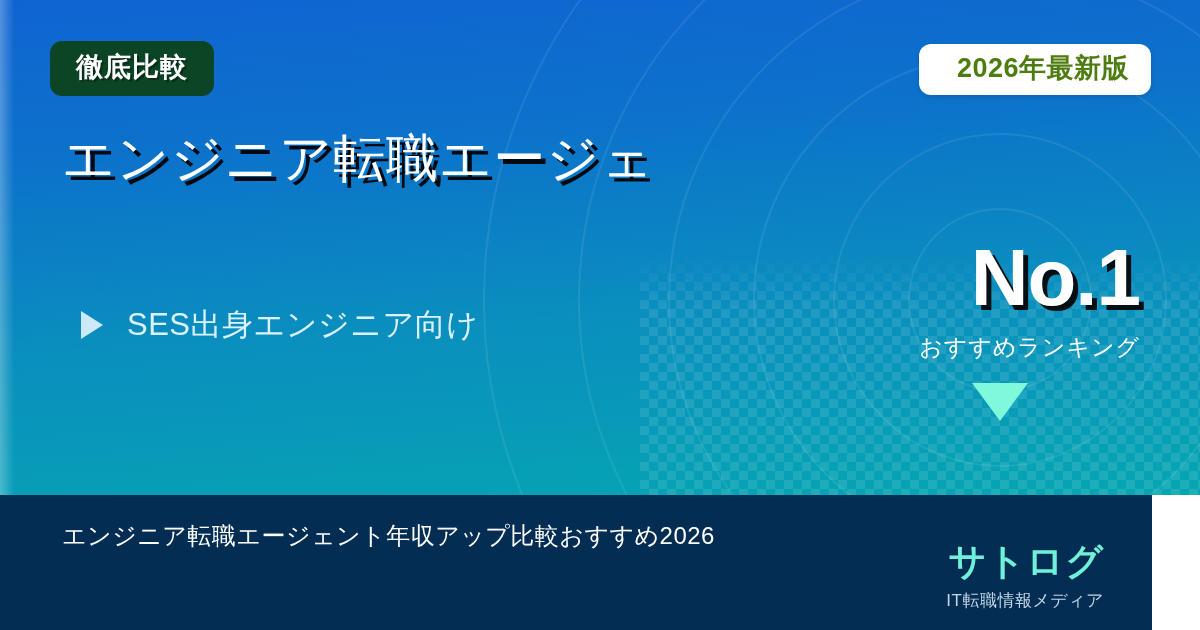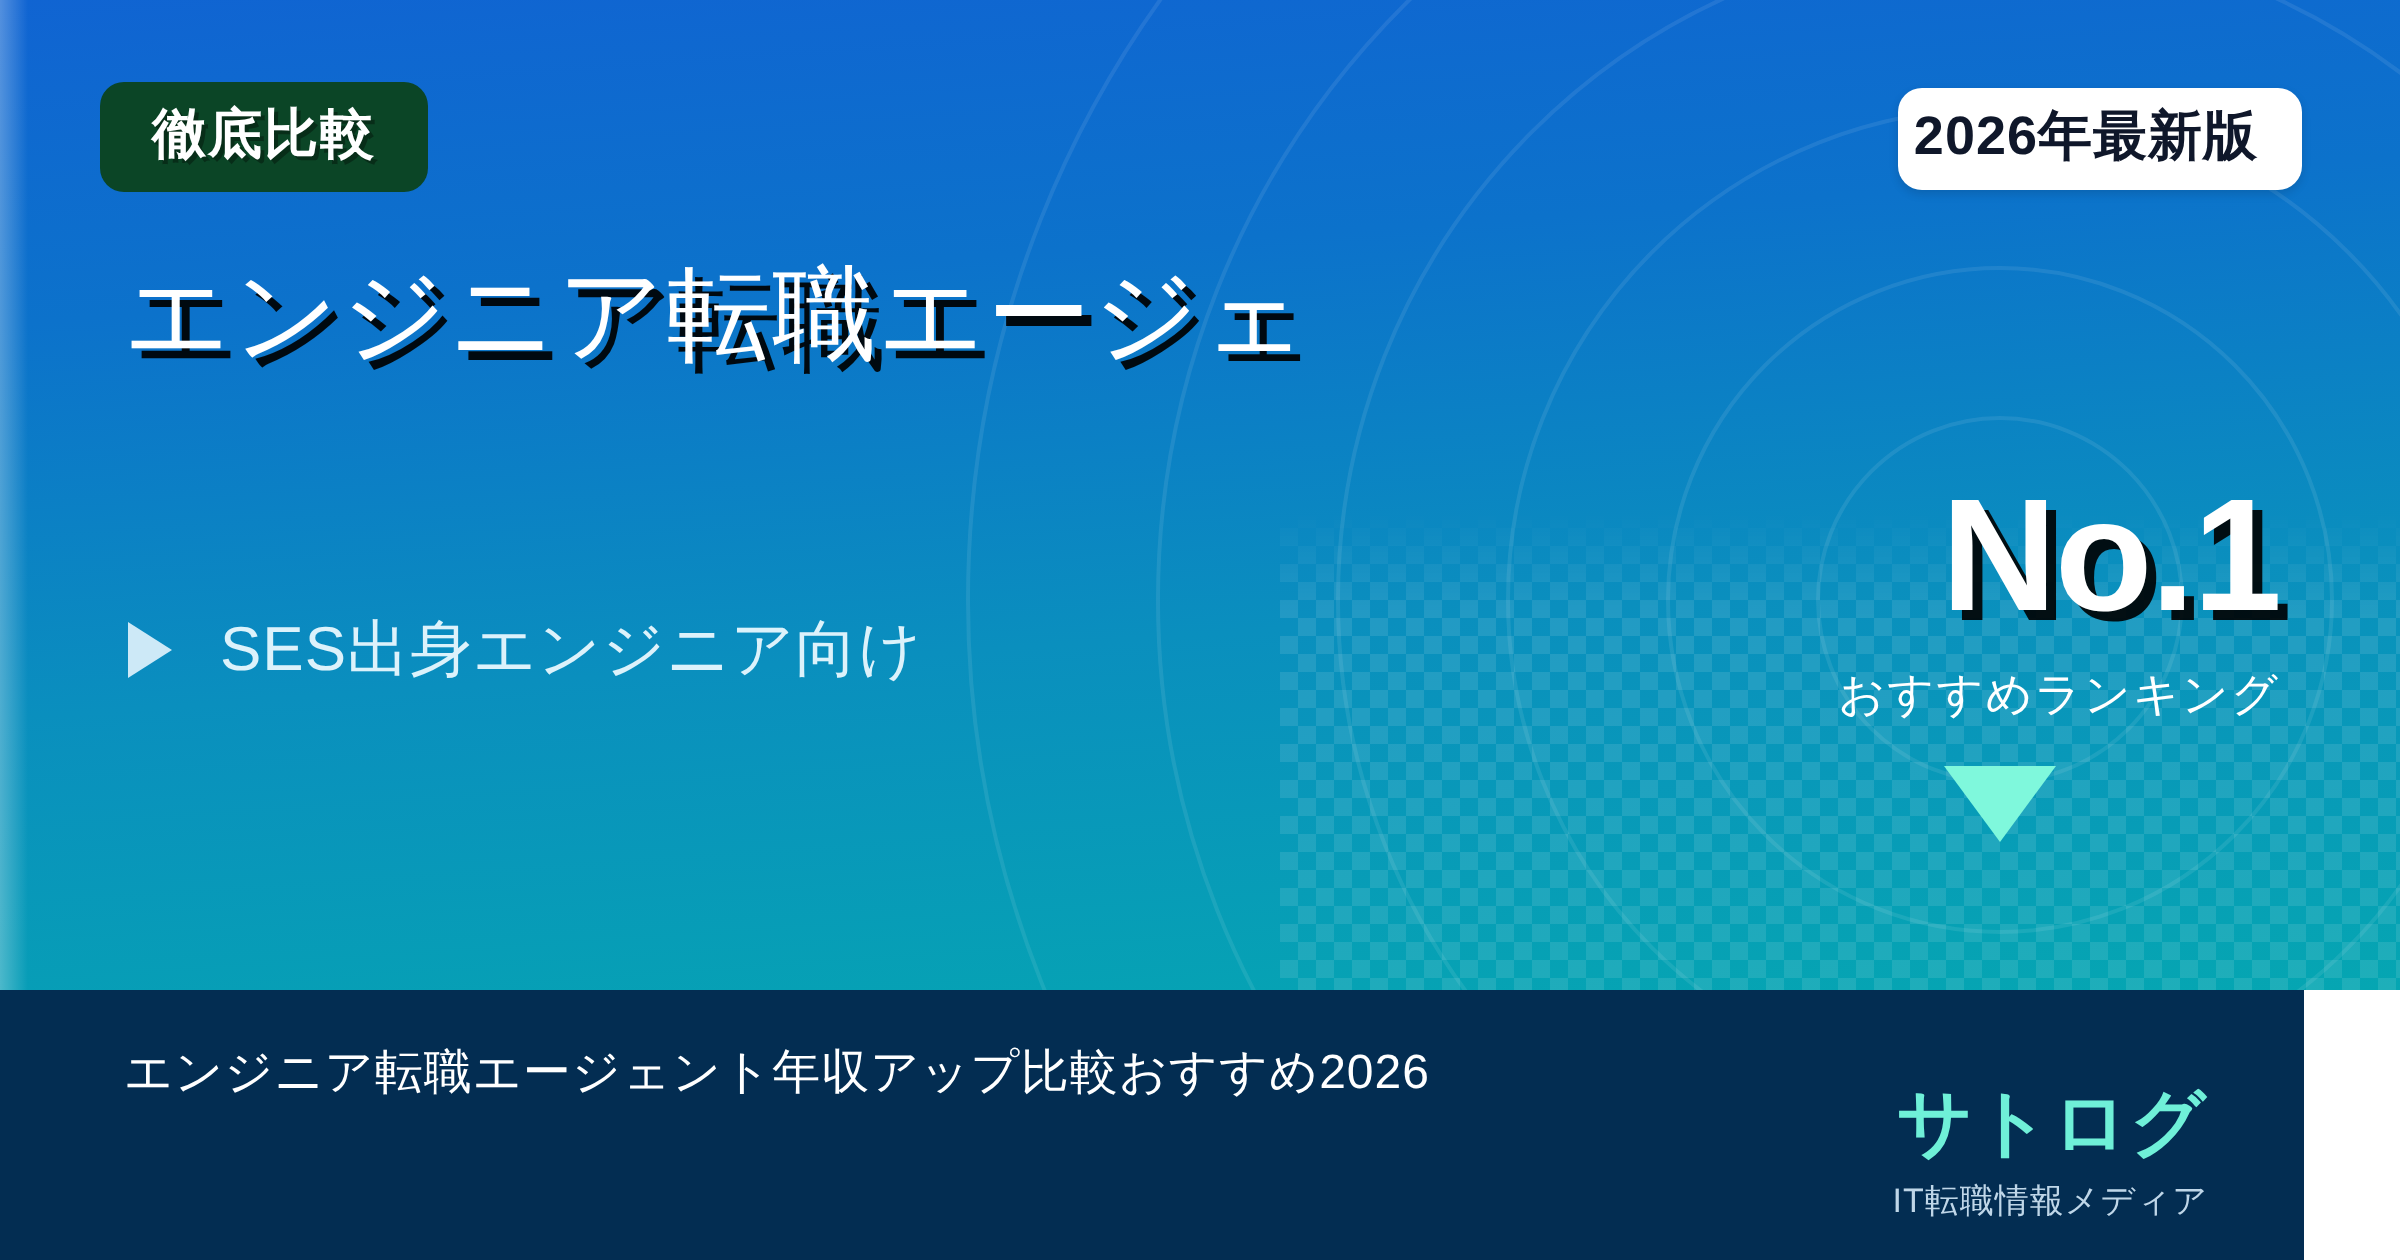--- a/index.html
+++ b/index.html
@@ -74,23 +74,23 @@
     font-size: 27px;
     font-weight: bold;
     letter-spacing: 1px;
     line-height: 1;
     text-shadow: 2px 2px 0 rgba(0,0,0,0.35);
   }
   .badge-year {
     position: absolute;
     right: 49px; top: 44px;
     background: #ffffff;
-    color: #0f172a;
+    color: #4d7c0f;
     border-radius: 12px;
-    padding: 11px 22px 13px 8px;
+    padding: 11px 22px 13px 38px;
     font-size: 27px;
     font-weight: bold;
     line-height: 1;
     letter-spacing: 0.5px;
     box-shadow: 0 2px 5px rgba(0,0,0,0.13);
   }
 
   
   .headline {
     position: absolute;
@@ -109,20 +109,21 @@
   
   .bullets {
     position: absolute;
     left: 64px;
     top: 304px;
   }
   .bullet {
     display: flex;
     align-items: center;
     margin-bottom: 12px;
+    margin-left: 17px;
   }
   .bullet-mark { width: 46px; flex: 0 0 46px; display: flex; align-items: center; }
   .tri-right {
     width: 0; height: 0;
     border-left: 22px solid #CDE9F7;
     border-top: 14px solid transparent;
     border-bottom: 14px solid transparent;
   }
   .diamond {
     width: 22px; height: 22px;

